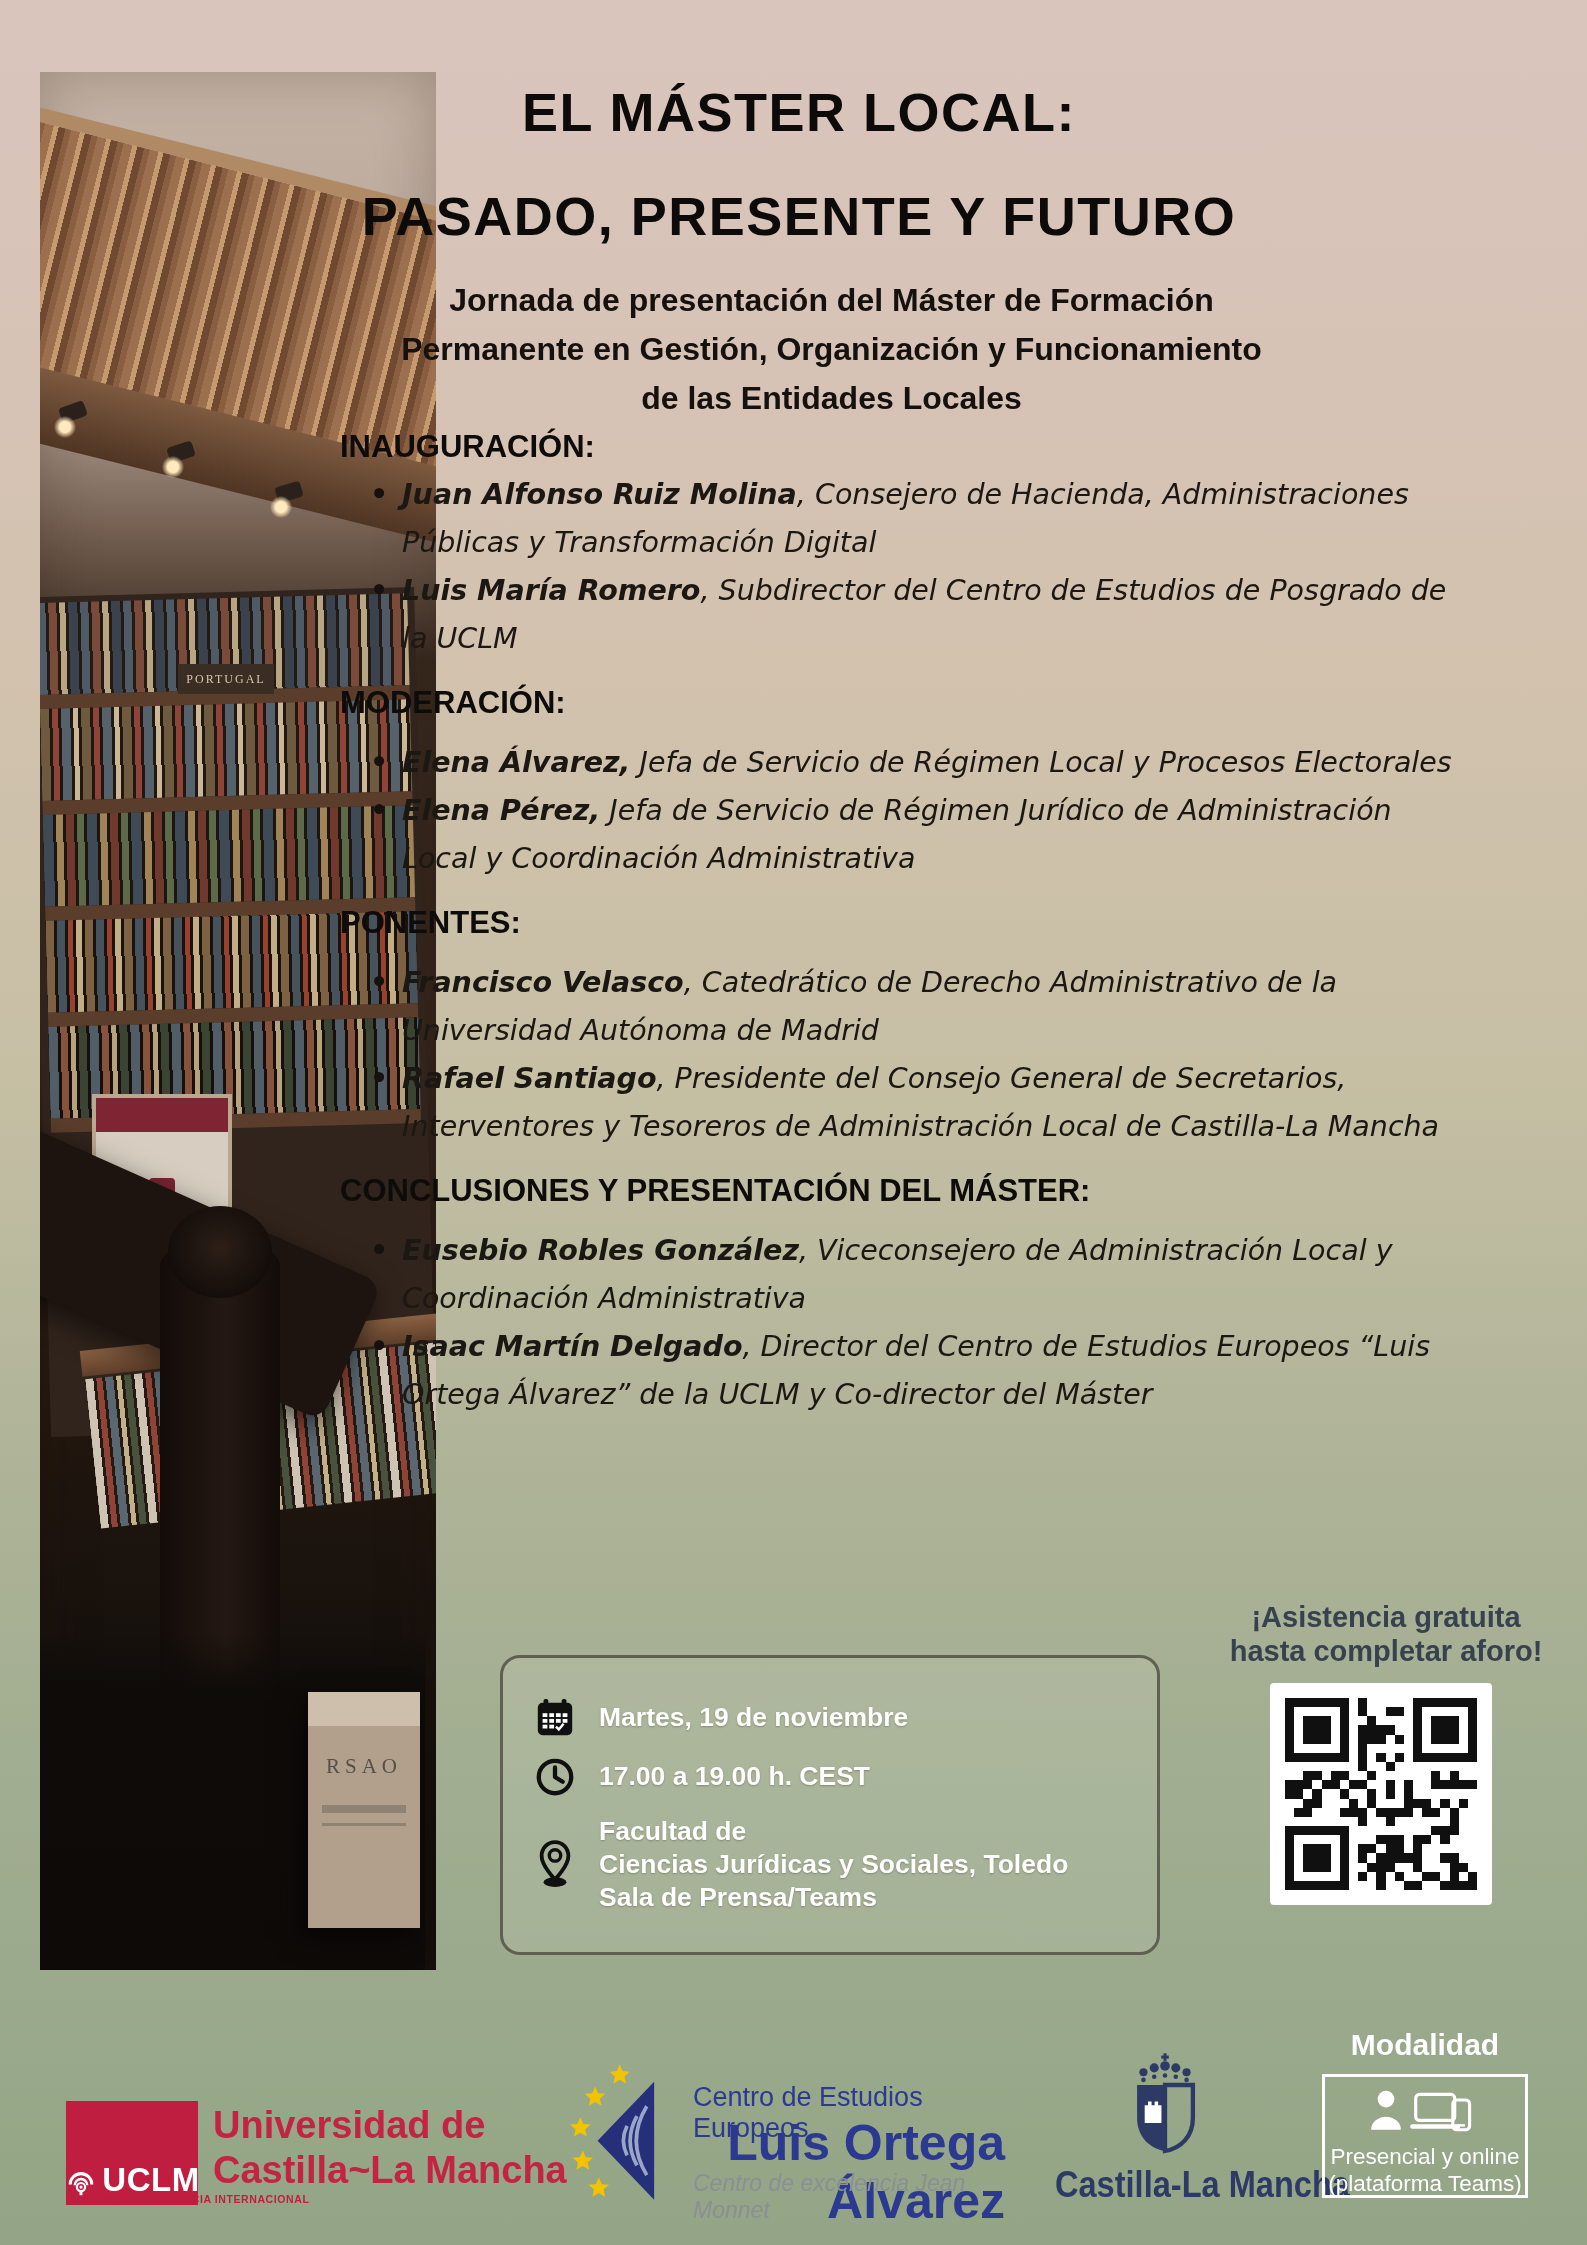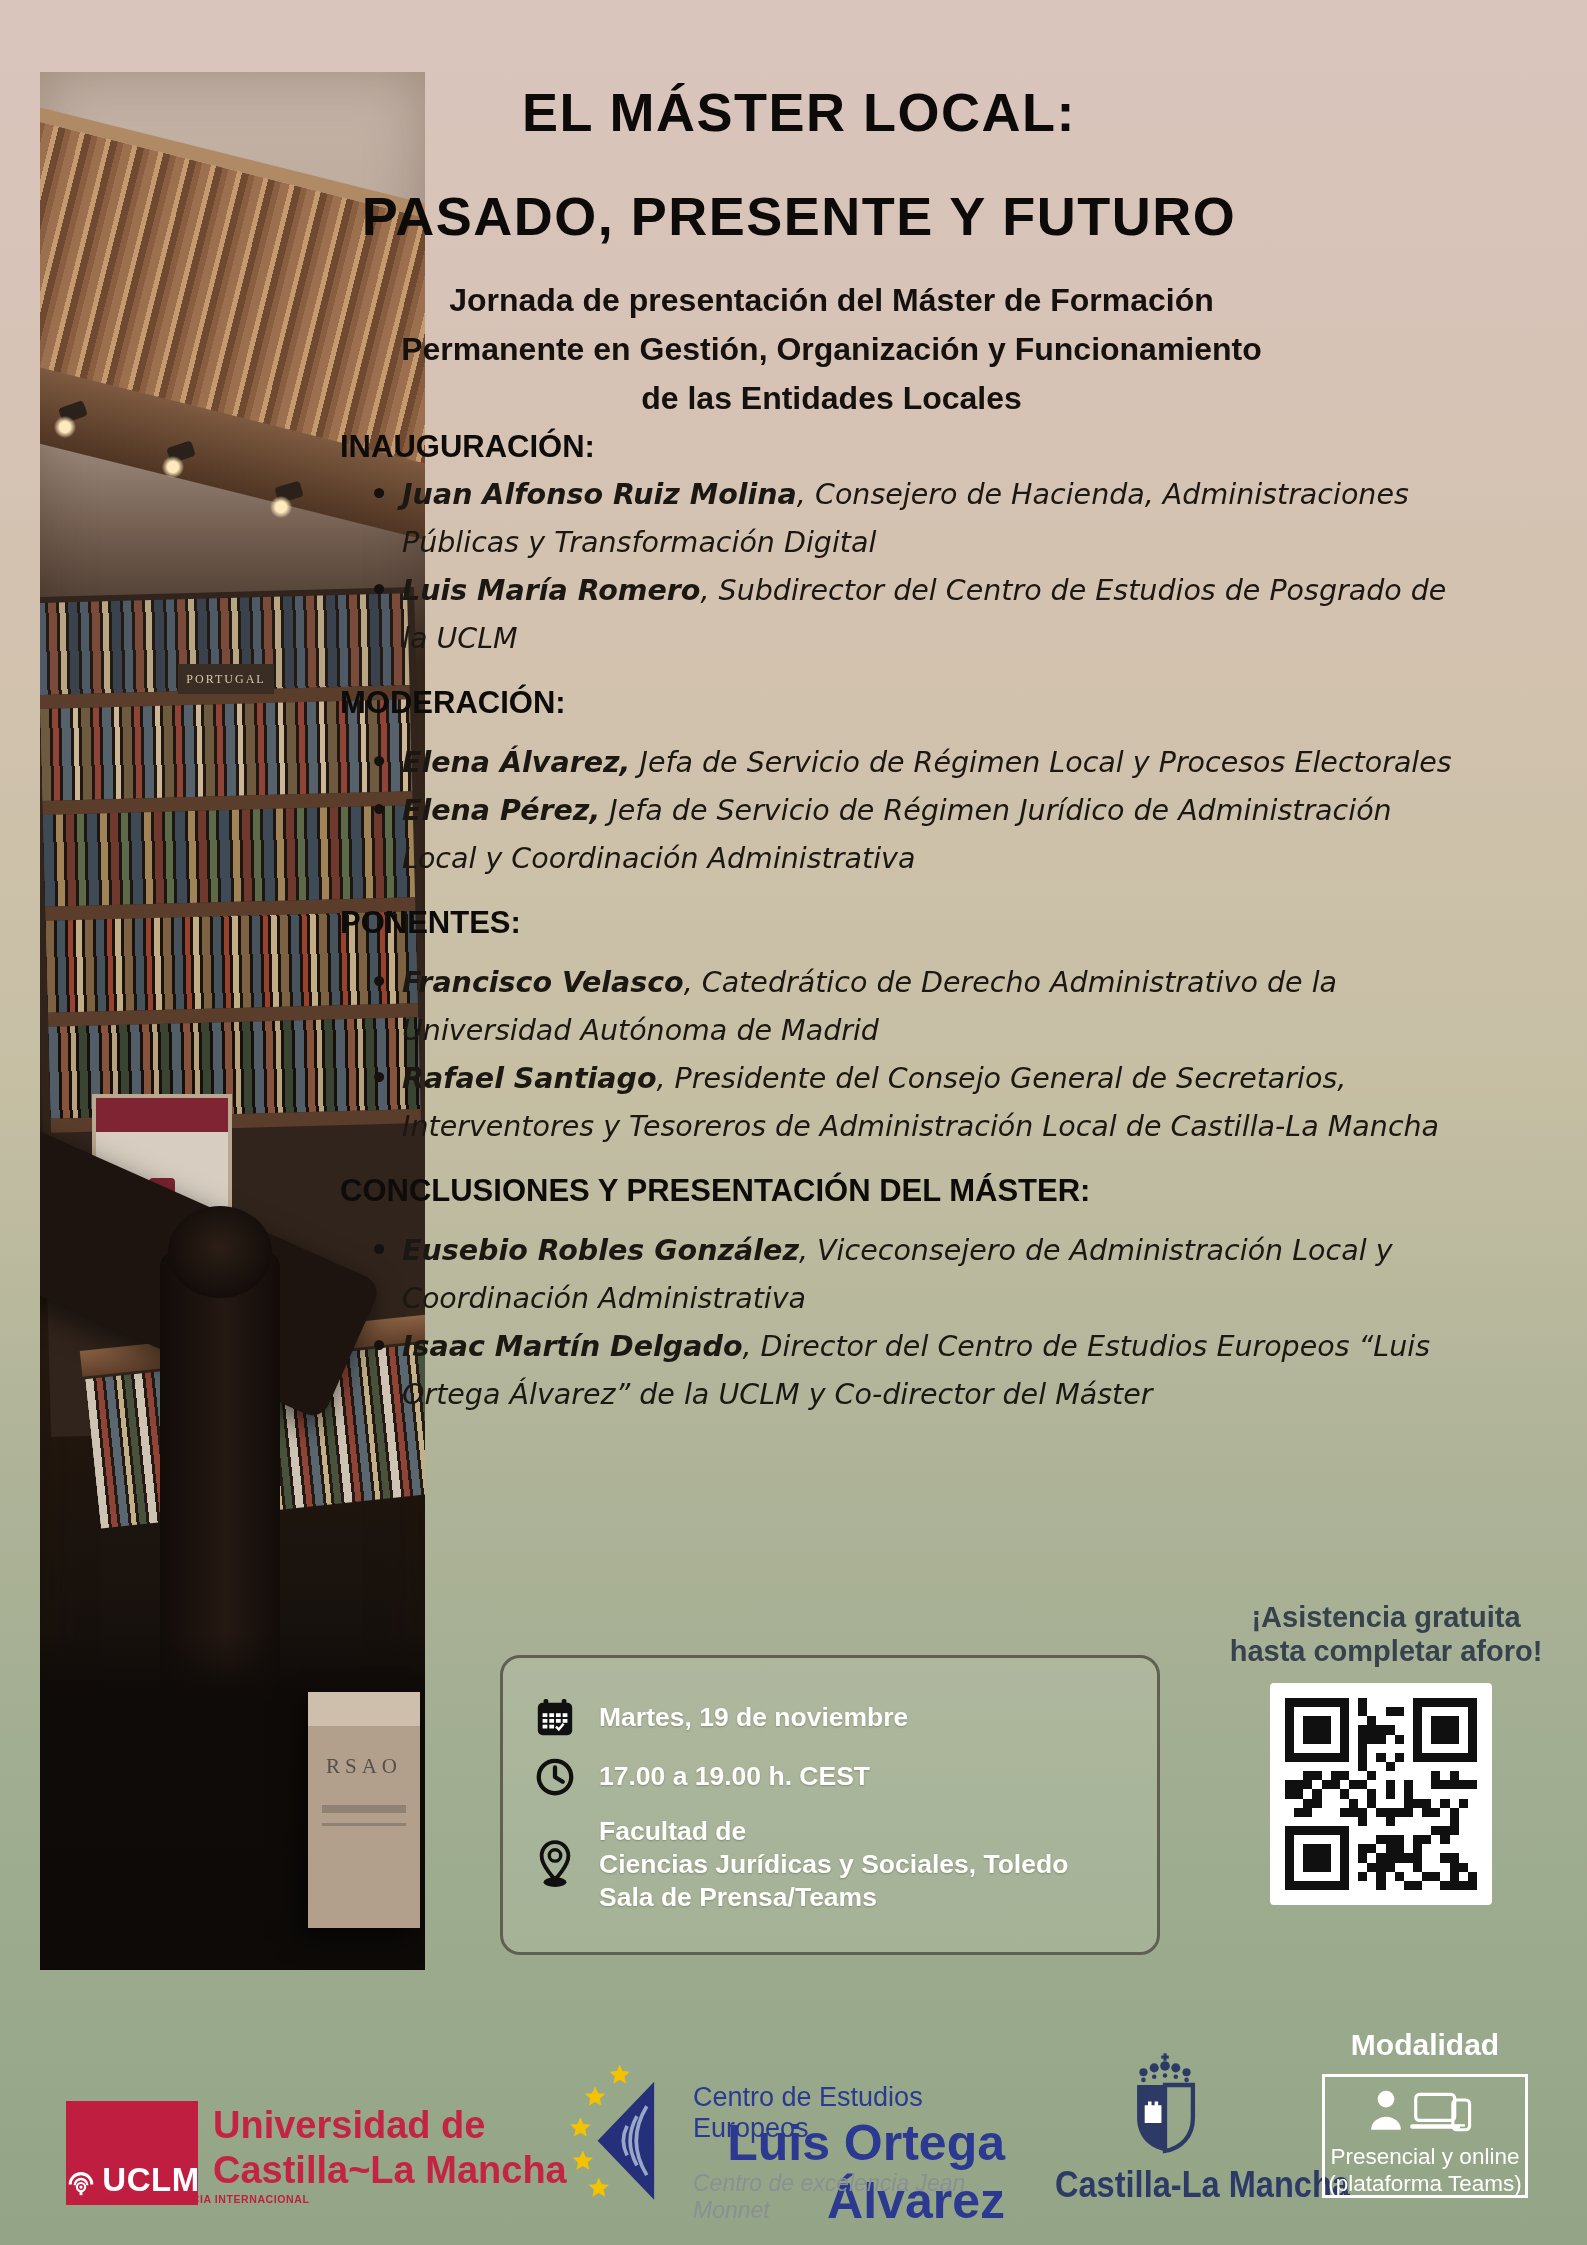--- a/index.html
+++ b/index.html
@@ -3,21 +3,21 @@
 <meta charset="utf-8">
 <style>
   html,body{margin:0;padding:0;}
   body{background:#6e6e66;font-family:"Liberation Sans",sans-serif;}
   .page{position:relative;width:1587px;height:2245px;margin:0 auto;overflow:hidden;
     background:linear-gradient(180deg,#dac5bd 0%,#d8c3b8 12%,#d2c2ae 30%,#c6bfa4 48%,#b0b499 64%,#a0ad90 80%,#93a586 100%);}
 
   
   .photo{position:absolute;left:40px;top:72px;width:385px;height:1898px;overflow:hidden;
     background:linear-gradient(180deg,#c6b4a7 0%,#b2a093 17%,#756052 24%,#38291f 31%,#33241c 52%,#23180f 70%,#17110d 82%,#130e0b 100%);
-    box-shadow:inset 0 0 60px rgba(30,15,5,.25);}
+    box-shadow:inset 0 0 60px rgba(30,15,5,.25);padding-left:11px;}
   .ph-spindles{position:absolute;left:-70px;top:18px;width:600px;height:250px;transform:rotate(14deg);transform-origin:left top;
     background:repeating-linear-gradient(90deg,#9c6f4e 0 9px,#c59a6f 9px 14px,#6f4a31 14px 21px,#8a5f41 21px 27px);
     border-top:14px solid #b08a64;border-bottom:16px solid #7c5539;}
   .ph-cornice{position:absolute;left:-70px;top:278px;width:620px;height:74px;transform:rotate(14deg);transform-origin:left top;
     background:linear-gradient(180deg,#7d5a40,#4f3523);}
   .ph-lamp{position:absolute;width:26px;height:16px;background:#2a211b;border-radius:4px;}
   .ph-glow{position:absolute;width:22px;height:22px;border-radius:50%;background:radial-gradient(circle,#ffe9bd 0 35%,rgba(255,233,189,0) 72%);}
   .ph-shelves{position:absolute;left:0;top:520px;width:385px;height:840px;background:#31241c;transform:rotate(-1.5deg);}
   .ph-row{position:absolute;left:8px;width:370px;height:92px;border-bottom:14px solid #5a3e2b;}
   .ph-row.r1{top:6px;background:repeating-linear-gradient(90deg,#4e5a66 0 8px,#241a14 8px 11px,#7a4a3a 11px 19px,#241a14 19px 22px,#b8a584 22px 28px,#241a14 28px 31px,#39424d 31px 40px,#241a14 40px 43px);}

